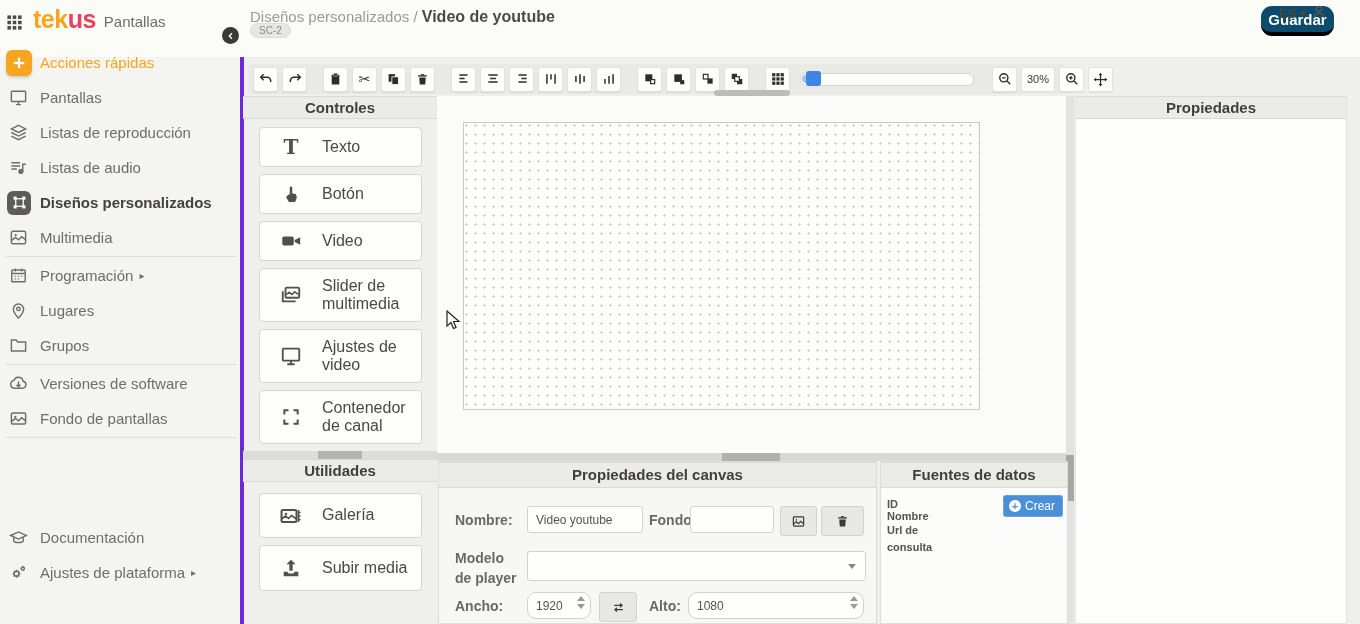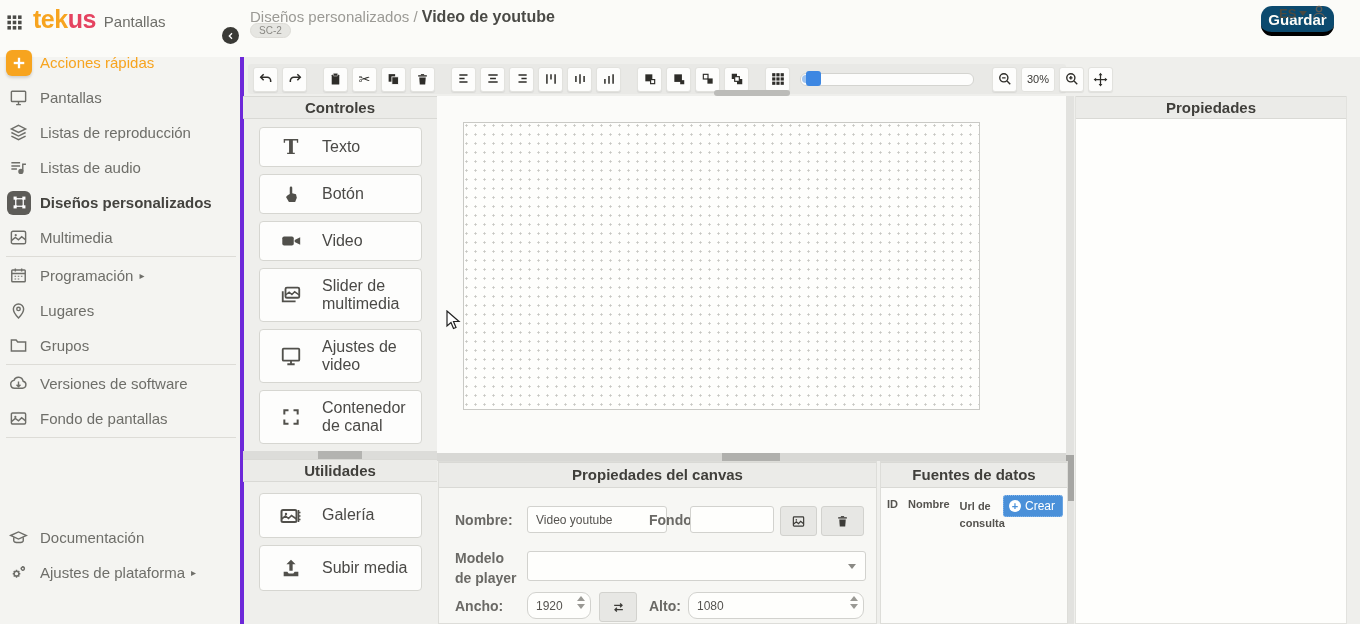--- a/index.html
+++ b/index.html
@@ -81,21 +81,21 @@
   .selbox{position:absolute;background:#fefefc;border:1px solid #d2d2ce;border-radius:3px;height:28px;cursor:pointer;}
   .selbox .caret{position:absolute;right:9px;top:12px;width:0;height:0;border-left:4px solid transparent;border-right:4px solid transparent;border-top:5px solid #8a8984;}
   .spinner{position:absolute;background:#fefefc;border:1px solid #d2d2ce;border-radius:9px;height:27px;box-sizing:border-box;}
   .spinner input{position:absolute;left:0;top:0;width:calc(100% - 18px);height:25px;border:none;background:transparent;font-size:12px;color:#55534f;padding:0 0 0 8px;font-family:inherit;}
   .spin-arrows{position:absolute;right:2px;top:3px;width:14px;display:flex;flex-direction:column;align-items:center;gap:3px;cursor:pointer;}
   .tri-up{width:0;height:0;border-left:4px solid transparent;border-right:4px solid transparent;border-bottom:5px solid #9a9994;}
   .tri-dn{width:0;height:0;border-left:4px solid transparent;border-right:4px solid transparent;border-top:5px solid #9a9994;}
   
   .ds-panel{position:absolute;left:880px;top:461px;width:188px;height:163px;background:#fbfbf9;border:1px solid #ddddd9;box-sizing:border-box;}
   .ds-panel .phead{height:24px;line-height:24px;}
-  .ds-cols{position:absolute;top:36px;left:6px;display:flex;font-size:11px;font-weight:bold;color:#55534f;}
+  .ds-cols{position:absolute;top:36px;left:6px;display:flex;font-size:11px;font-weight:bold;color:#55534f;flex-direction:column;}
   .ds-col{margin-right:10px;}
   .ds-col.wrap{width:46px;line-height:1.5;}
   .crear-btn{position:absolute;right:4px;top:33px;height:20px;background:#4a90d9;border:1px dotted #8abaee;border-radius:3px;color:#fff;font-size:12px;display:flex;align-items:center;padding:0 7px 0 5px;cursor:pointer;}
   .plus-circle{width:12px;height:12px;border-radius:50%;background:#fff;color:#4a90d9;font-size:11px;font-weight:bold;line-height:12px;text-align:center;margin-right:4px;}
 </style>
 </head>
 <body>
 
 <div id="app">
 
@@ -552,21 +552,21 @@
     </div>
 
   <div class="props-panel">
     <div class="phead">Propiedades</div>
   </div>
 
   <div class="cv-panel">
     <div class="phead">Propiedades del canvas</div>
     <div class="cv-body">
       <span class="flabel" style="left:16px;top:24px;">Nombre:</span>
-      <input class="tinput" style="left: 88px; top: 18px; width: 140px;" value="Video youtube">
+      <input class="tinput" style="left: 88px; top: 18px; width: 116px;" value="Video youtube">
       <span class="flabel" style="left:210px;top:24px;">Fondo:</span>
       <input class="tinput" style="left: 251px; top: 18px; width: 84px;">
       <div class="gbtn" style="left:341px;top:18px;width:35px;">
           <svg width="15" height="13" viewBox="0 0 24 24" fill="none" stroke="currentColor" stroke-width="2.2">
             <rect x="2.5" y="3.5" width="19" height="17" rx="1.5"></rect>
             <circle cx="8" cy="9" r="1.4" fill="currentColor" stroke="none"></circle>
             <path d="M2.5 17l5.5-4.5 4 3.5 4-4.5 5.5 4.5"></path>
           </svg>
         </div>
       <div class="gbtn" style="left:382px;top:18px;width:41px;">

